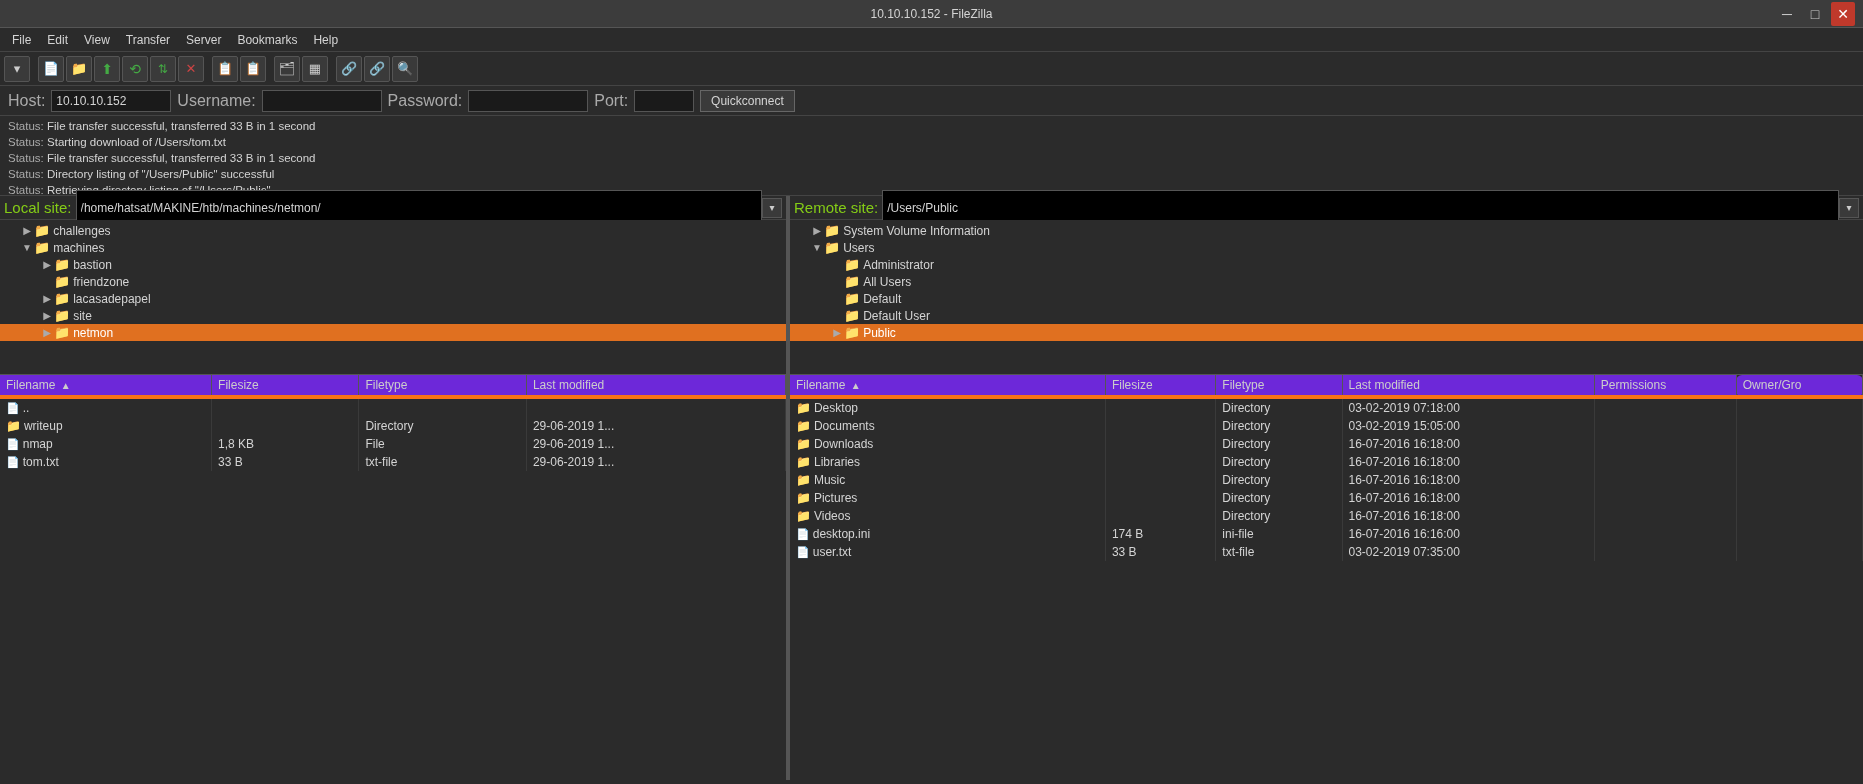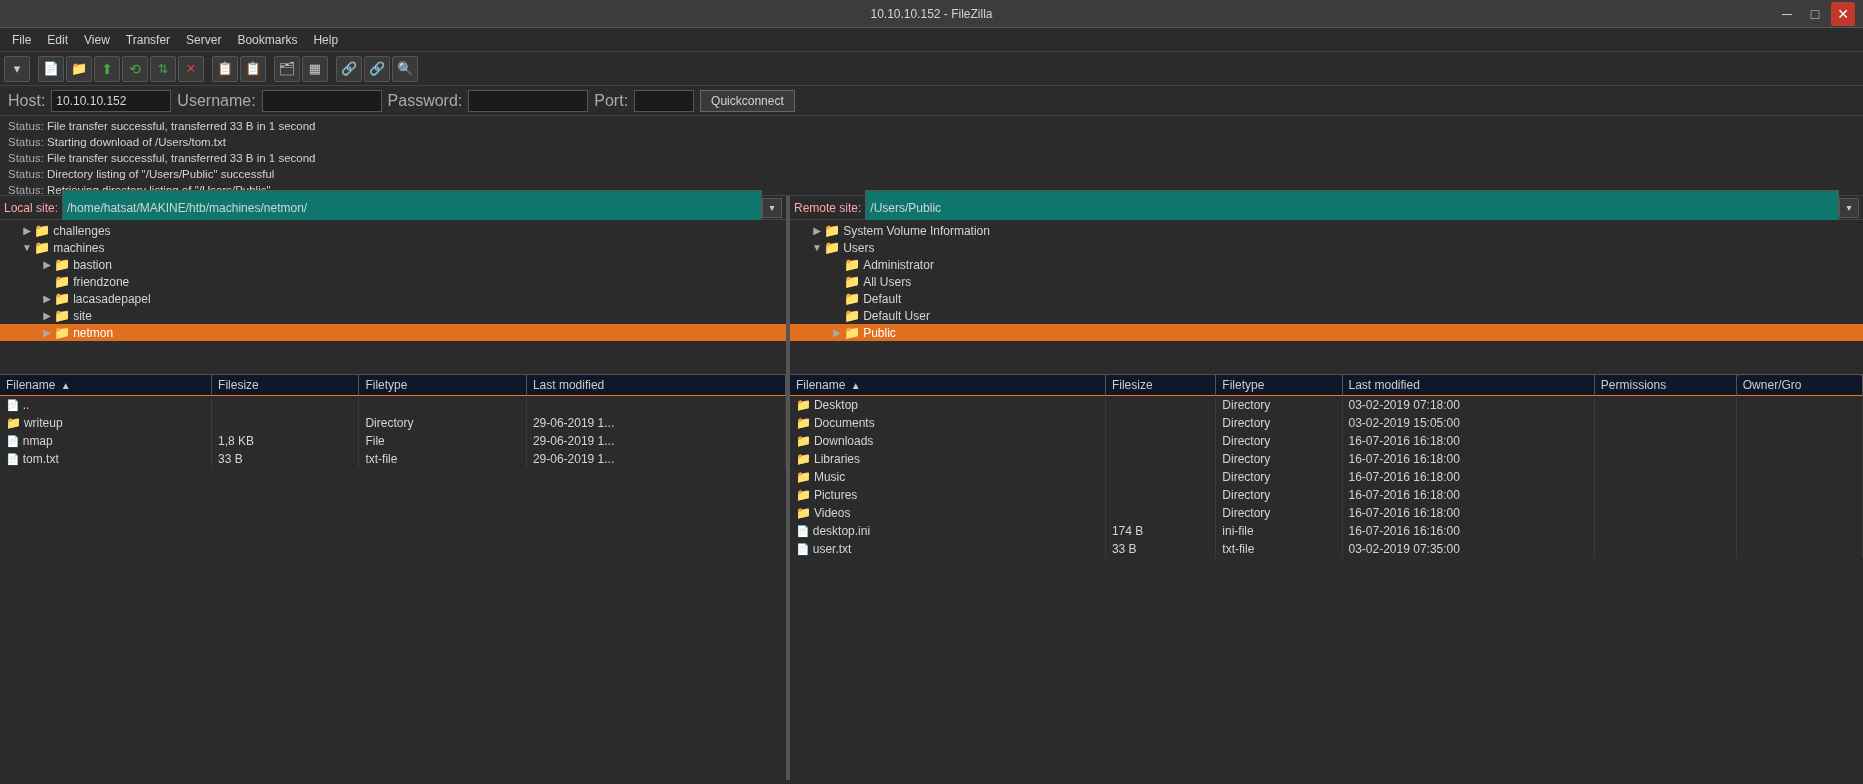--- a/index.html
+++ b/index.html
@@ -146,24 +146,24 @@
 
     
     .site-bar {
       background: #2b2b2b;
       height: 24px;
       display: flex;
       align-items: center;
       padding: 0 4px;
       border-bottom: 1px solid #444;
     }
-    .site-label { color: #fca5a5; font-size: 12px; margin-right: 4px; }
+    .site-label { color: #84cc16; font-size: 15px; margin-right: 4px; }
     .site-path-input {
       flex: 1;
-      background: #0f766e;
+      background: #000000;
       border: 1px solid #555;
       color: #d4d4d4;
       height: 36px;
       padding: 0 4px;
       font-size: 12px;
     }
     .site-dropdown {
       width: 20px; height: 20px;
       background: #3a3a3a;
       border: 1px solid #555;
@@ -198,22 +198,22 @@
     .file-list-area {
       flex: 1;
       background: #2b2b2b;
       overflow-y: auto;
     }
     .file-table {
       width: 100%;
       border-collapse: collapse;
     }
     .file-table thead tr {
-      background: #0f172a;
-      border-bottom: 1px solid #f97316;
+      background: #6d28d9;
+      border-bottom: 4px solid #f97316;
     }
     .file-table thead th {
       text-align: left;
       padding: 3px 6px;
       font-weight: normal;
       color: #ccc;
       font-size: 12px;
       border-right: 1px solid #555;
       cursor: pointer;
     }

